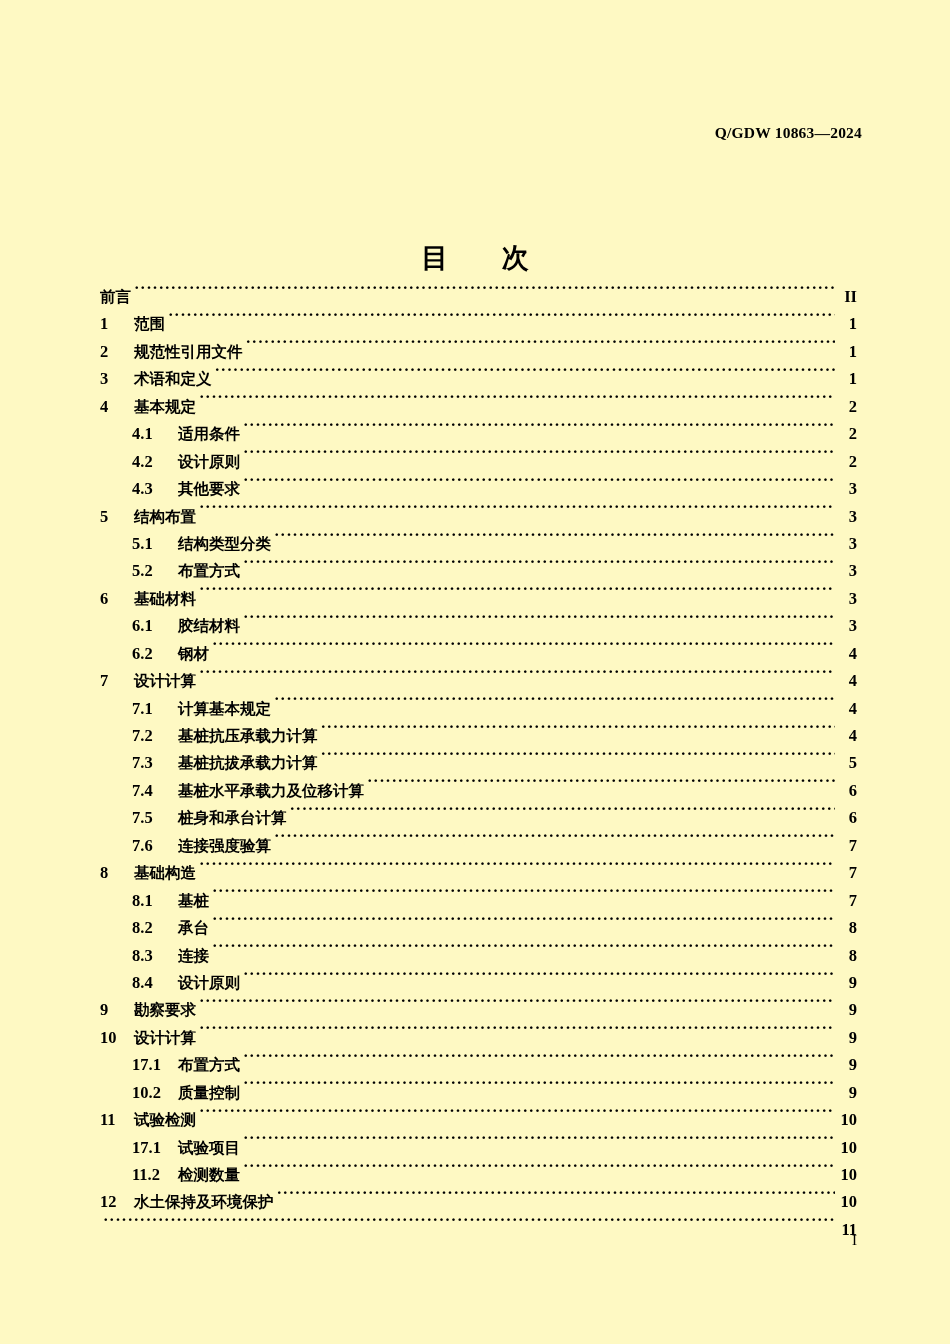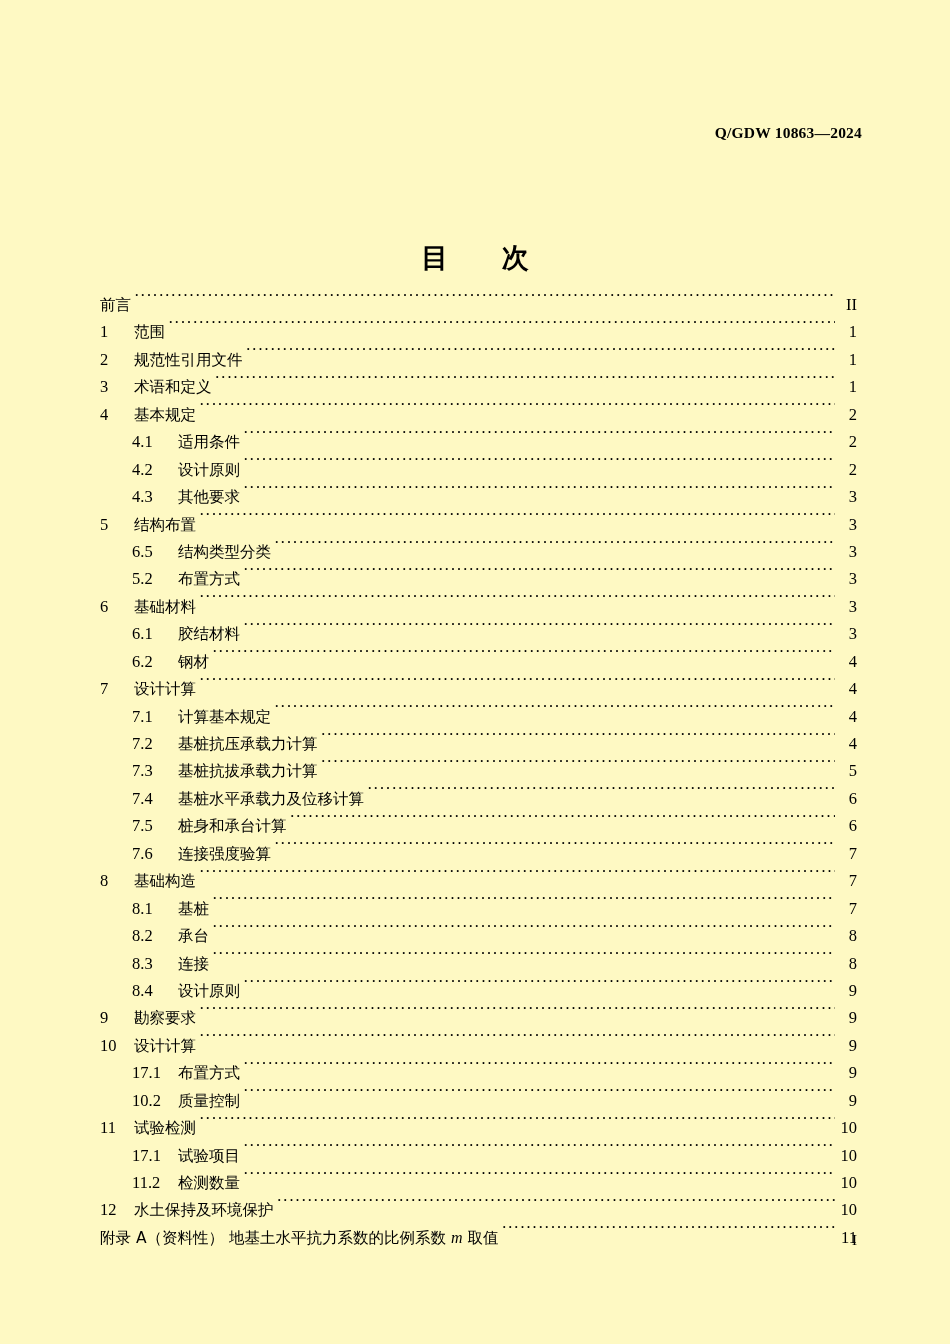--- a/index.html
+++ b/index.html
@@ -47,20 +47,21 @@
     text-indent: 22px;
     margin-top: 37px;
   }
 
   
   .toc {
     position: absolute;
     top: 283px;
     left: 100px;
     width: 757px;
+    font-weight: bold;
   }
   .toc-row {
     display: flex;
     align-items: baseline;
     height: 27.45px;
     font-size: 16.5px;
     line-height: 27.45px;
     white-space: nowrap;
   }
   .toc-label {
@@ -92,21 +93,20 @@
     left: 0;
     bottom: 0.06em;
   }
   .toc-page {
     flex: 0 0 auto;
     min-width: 16px;
     text-align: right;
     font-family: "Liberation Serif", "DejaVu Serif", serif;
     font-size: 16.5px;
     padding-left: 4px;
-    margin-top: 8px;
   }
 
   .ind-0 { padding-left: 0px; }
   .ind-1 { padding-left: 0px; }
   .ind-2 { padding-left: 32px; justify-content: flex-end; }
 
   .numbox {
     display: inline-block;
     width: 34px;
     font-family: "Liberation Serif", "DejaVu Serif", serif;
@@ -184,21 +184,21 @@
         <span class="toc-leader"></span>
         <span class="toc-page">3</span>
       </div>
       <div class="toc-row ind-1">
         <span class="numbox">5</span>
         <span class="toc-label">结构布置</span>
         <span class="toc-leader"></span>
         <span class="toc-page">3</span>
       </div>
       <div class="toc-row ind-2">
-        <span class="numbox wide">6.5</span>
+        <span class="numbox wide">5.1</span>
         <span class="toc-label">结构类型分类</span>
         <span class="toc-leader"></span>
         <span class="toc-page">3</span>
       </div>
       <div class="toc-row ind-2">
         <span class="numbox wide">5.2</span>
         <span class="toc-label">布置方式</span>
         <span class="toc-leader"></span>
         <span class="toc-page">3</span>
       </div>
@@ -334,21 +334,20 @@
         <span class="toc-leader"></span>
         <span class="toc-page">10</span>
       </div>
       <div class="toc-row ind-1">
         <span class="numbox">12</span>
         <span class="toc-label">水土保持及环境保护</span>
         <span class="toc-leader"></span>
         <span class="toc-page">10</span>
       </div>
       <div class="toc-row ind-0">
-        <span class="toc-label">附录 A（资料性）  地基土水平抗力系数的比例系数 <span class="it">m</span> 取值</span>
         <span class="toc-leader"></span>
         <span class="toc-page">11</span>
       </div>
     </div>
 
   <div class="doc-footer">I</div>
 
 </div>
 
 </body></html>

